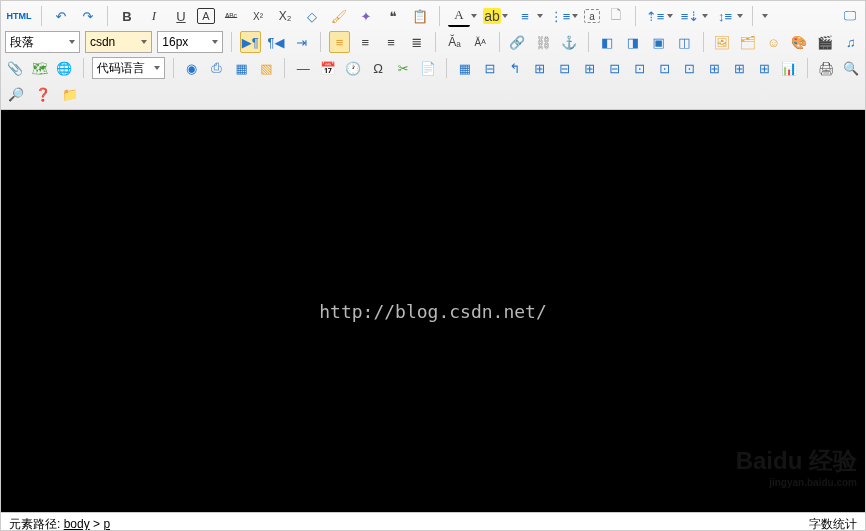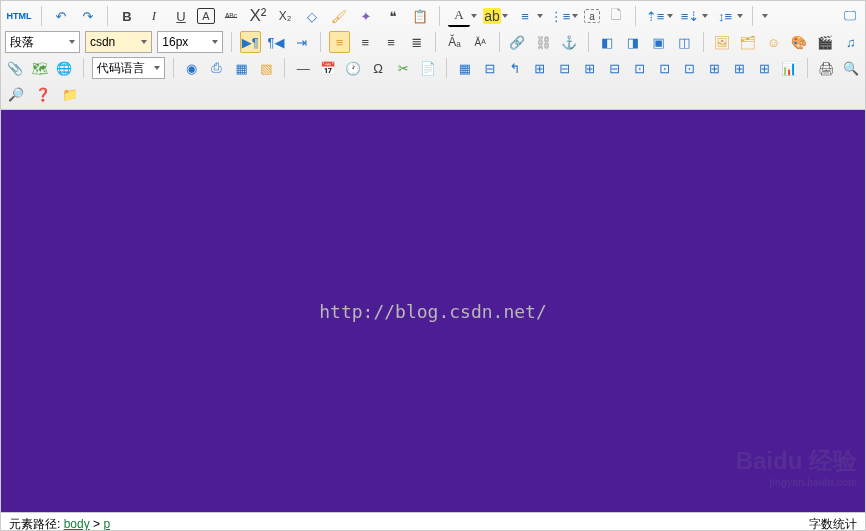--- a/index.html
+++ b/index.html
@@ -12,24 +12,24 @@
 .dd{display:flex;align-items:center}
 .caret{width:8px;height:22px;display:flex;align-items:center;justify-content:center}
 .caret::after{content:"";border-left:3px solid transparent;border-right:3px solid transparent;border-top:4px solid #666}
 .select{height:22px;border:1px solid #aaa;background:#fff;font-size:12px;padding:0 18px 0 4px;position:relative;display:flex;align-items:center;cursor:pointer}
 .select::after{content:"";position:absolute;right:4px;border-left:3px solid transparent;border-right:3px solid transparent;border-top:4px solid #666}
 .select.yellow{background:#fff4ce}
 .select.w70{width:78px}
 .select.w68{width:70px}
 .select.w60{width:68px}
 .select.w90{width:90px}
-.editor{height:402px;background:#4c1d95;position:relative}
+.editor{height:402px;background:#000000;position:relative}
 .watermark{position:absolute;top:50%;left:50%;transform:translate(-50%,-50%);color:#b8b8b8;font-size:18px;font-family:monospace}
 .statusbar{height:24px;border-top:1px solid #ccc;display:flex;align-items:center;padding:0 8px;justify-content:space-between;font-size:12px}
-.path a{color:#15803d;text-decoration:underline;cursor:pointer}
+.path a{color:#000000;text-decoration:underline;cursor:pointer}
 .baidu-wm{position:absolute;bottom:24px;right:8px;opacity:0.15;font-size:24px;font-weight:bold;color:#888}
 .baidu-wm .sub{font-size:10px;display:block;text-align:right}
 
 .c-blue{color:#2673c8}.c-green{color:#4a9e3a}.c-orange{color:#e8a030}.c-red{color:#d04040}.c-purple{color:#8060c0}.c-gray{color:#888}.c-teal{color:#3aa}
 .sel{background:#fce8a8;border:1px solid #d8b040}
 </style>
 </head>
 <body>
 
 <div class="toolbar">
@@ -38,21 +38,21 @@
 <span class="btn html-btn">HTML</span>
 <span class="sep"></span>
 <span class="btn c-blue">↶</span>
 <span class="btn c-blue">↷</span>
 <span class="sep"></span>
 <span class="btn" style="font-weight:bold">B</span>
 <span class="btn" style="font-style:italic;font-family:serif">I</span>
 <span class="btn" style="text-decoration:underline">U</span>
 <span class="btn" style="border:1px solid #333;width:18px;height:16px;font-size:11px">A</span>
 <span class="btn" style="text-decoration:line-through;font-size:10px">ᴬᴮᶜ</span>
-<span class="btn" style="font-size:17px">X²</span>
+<span class="btn" style="font-size:10px">X²</span>
 <span class="btn" style="font-size:12px">X₂</span>
 <span class="btn c-blue">◇</span>
 <span class="btn c-orange">🖌</span>
 <span class="btn c-purple">✦</span>
 <span class="btn">❝</span>
 <span class="btn c-orange">📋</span>
 <span class="sep"></span>
 <span class="dd">
         <span class="btn" style="font-family:serif;border-bottom:2px solid #000">A</span>
         <span class="caret"></span>

